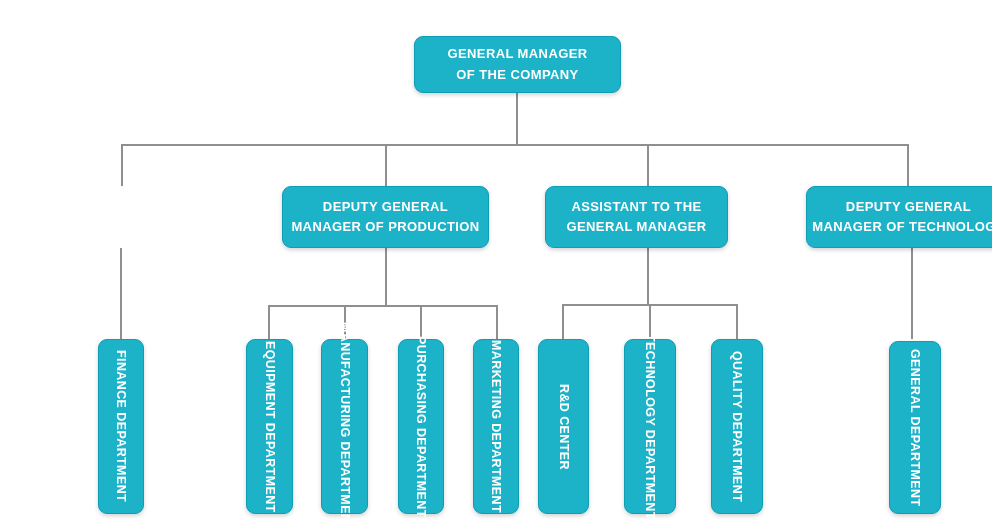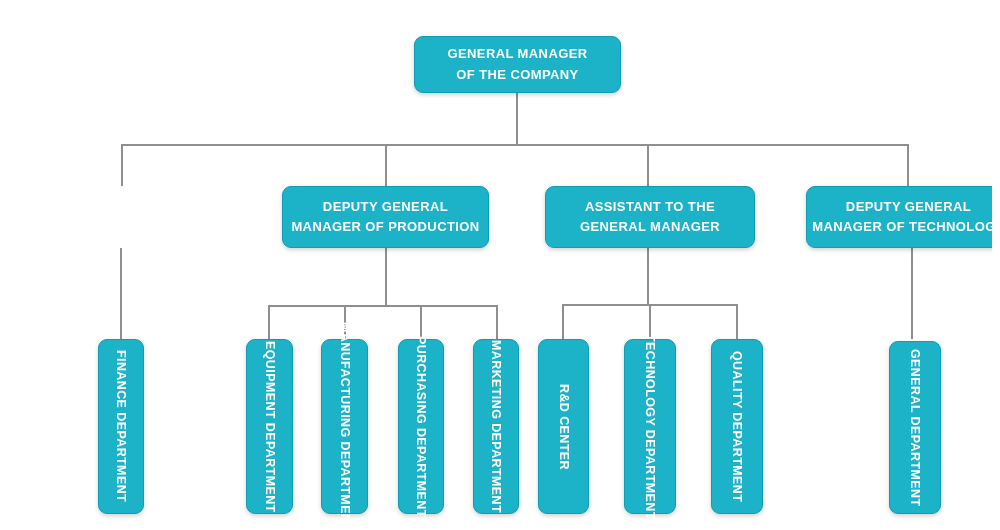--- a/index.html
+++ b/index.html
@@ -82,21 +82,21 @@
 
   <div class="box" style="left:398px;top:20px;width:207px;height:57px">
     <span class="lbl">GENERAL MANAGER
 OF THE COMPANY</span>
   </div>
 
   <div class="box" style="left:266px;top:170px;width:207px;height:62px">
     <span class="lbl">DEPUTY GENERAL
 MANAGER OF PRODUCTION</span>
   </div>
-  <div class="box" style="left:529px;top:170px;width:210px;height:62px">
+  <div class="box" style="left:529px;top:170px;width:183px;height:62px">
     <span class="lbl">ASSISTANT TO THE
 GENERAL MANAGER</span>
   </div>
   <div class="box" style="left:790px;top:170px;width:205px;height:62px">
     <span class="lbl">DEPUTY GENERAL
 MANAGER OF TECHNOLOGY</span>
   </div>
 
   <div class="box" style="left:82px;top:323px;width:46px;height:175px">
     <span class="lbl-v">FINANCE DEPARTMENT</span>

